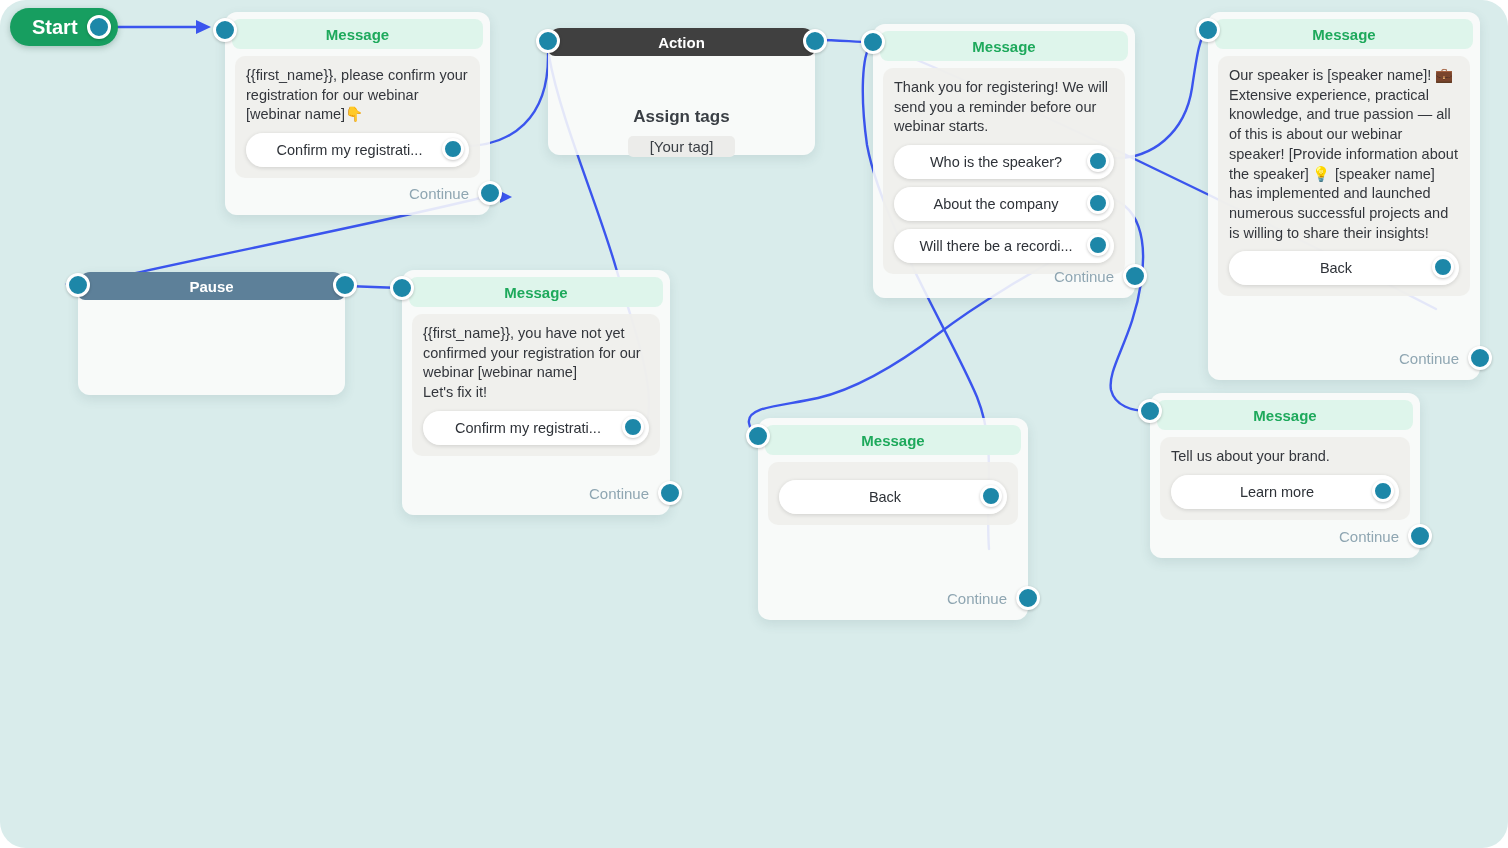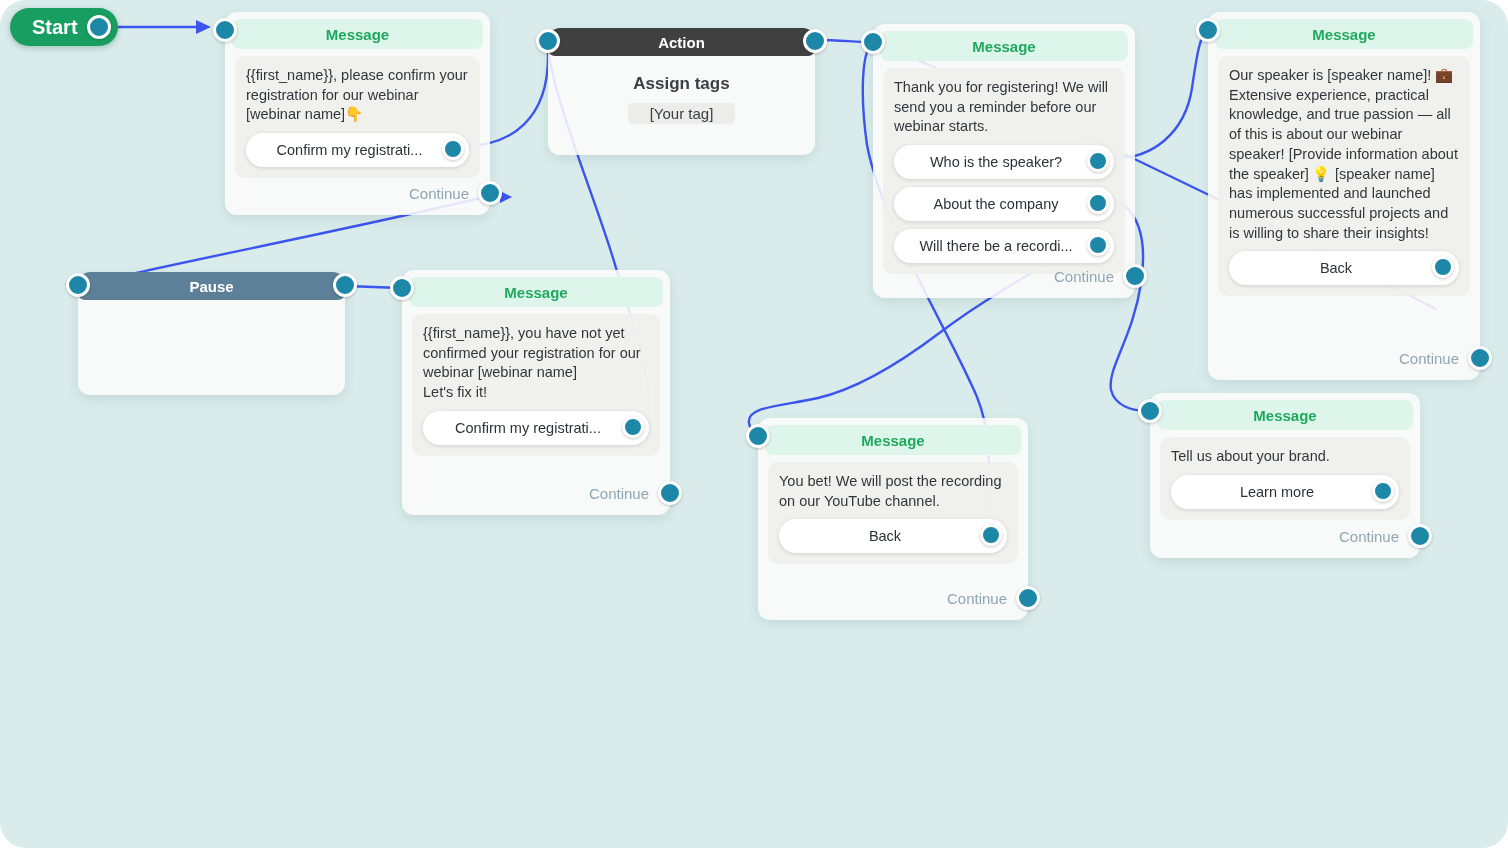--- a/index.html
+++ b/index.html
@@ -24,21 +24,21 @@
   .pill .label{padding:0 26px 0 10px;}
 
   .port{width:18px;height:18px;border-radius:50%;background:#1d87a8;border:3px solid #ffffff;box-sizing:content-box;
         box-shadow:0 1px 3px rgba(0,0,0,0.22);z-index:3;}
   .port-in{position:absolute;left:-12px;top:6px;}
   .port-btn{position:absolute;right:5px;top:50%;margin-top:-12px;width:16px;height:16px;border-width:3px;}
   .continue-row{position:absolute;bottom:10px;right:-12px;display:flex;align-items:center;gap:9px;}
   .continue-label{font-size:15px;color:#8fa6b2;}
 
   .center-body{display:flex;flex-direction:column;align-items:center;gap:9px;padding-top:18px;}
-  .action-title{font-size:17px;font-weight:bold;color:#3a3f45;}
+  .action-title{font-size:17px;font-weight:bold;color:#3a3f45;margin-top:33px;}
   .chip{background:#ececea;border-radius:5px;padding:2px 22px;font-size:15px;color:#3a3f45;}
   .delay-line{font-size:17px;color:#3a3f45;display:flex;align-items:center;gap:7px;}
   .flow-note{font-size:14.5px;color:#7d99a8;}
 
   #start-pill{position:absolute;left:10px;top:8px;width:108px;height:38px;z-index:2;background:#179e60;
         border-radius:19px;display:flex;align-items:center;box-shadow:0 2px 6px rgba(0,60,40,0.25);}
   #start-pill .start-label{color:#ffffff;font-weight:bold;font-size:20px;padding-left:22px;flex:1;}
   #start-pill .port{margin-right:7px;}
 </style>
 </head>
@@ -172,21 +172,20 @@
       <div class="port"></div>
     </div>
   </div>
 
   <div class="node" style="left:758px;top:418px;width:270px;height:202px;">
     <div class="port port-in"></div>
     <div class="node-header mint">
       <span>Message</span>
     </div>
     <div class="bubble">
-      <div class="bubble-text">You bet! We will post the recording on our YouTube channel.</div>
       <div class="pill">
         <span class="label">Back</span>
         <div class="port port-btn"></div>
       </div>
     </div>
     <div class="continue-row">
       <span class="continue-label">Continue</span>
       <div class="port"></div>
     </div>
   </div>

